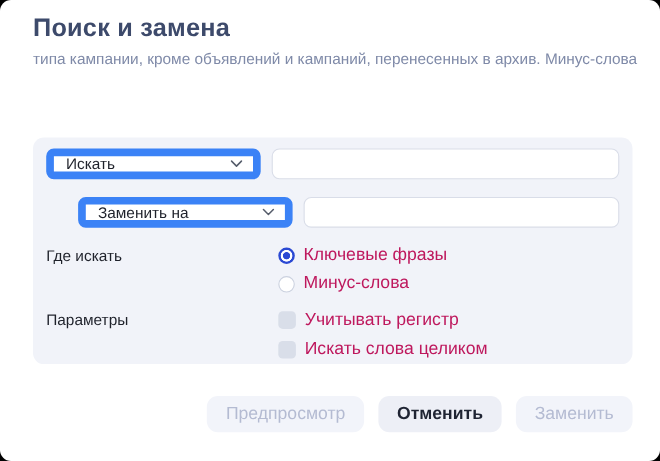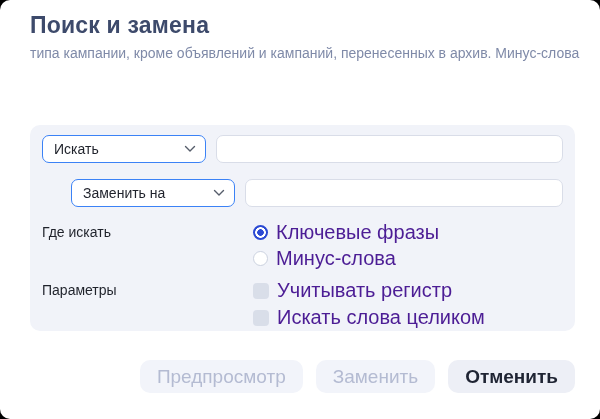--- a/index.html
+++ b/index.html
@@ -13,48 +13,48 @@
   .desc  { position:absolute; left:30px; top:44px; width:545px; font-size:14px;
            color:#7f8aa8; line-height:19px; }
   .desc div { white-space:nowrap; }
 
   .panel { position:absolute; left:30px; top:125px; width:545px; height:206px;
            background:#f1f3f9; border-radius:10px; padding:10px 12px; overflow:hidden; }
 
   .row { display:flex; gap:10px; height:28px; }
   .row + .row { margin-top:16px;margin-left:29px; }
 
-  .select { width:164px; height:28px; background:#fff; border:1px solid #3b82f6;
+  .select { width:195px; height:28px; background:#fff; border:7px solid #3b82f6;
             border-radius:7px; display:flex; align-items:center; justify-content:space-between;
             padding:0 9px 0 11px; cursor:pointer; }
   .select span { font-size:14px; color:#1f222b; }
   .chev { display:flex; align-items:center; }
   .tinput { flex:1; height:28px; background:#fff; border:1px solid #d9dde8;
             border-radius:7px; padding:0 10px; font-size:14px; color:#1f222b;
             font-family:"Liberation Sans", sans-serif; outline:none; }
 
   .group { display:flex; }
   .group.where  { margin-top:12px; }
   .group.params { margin-top:6px; }
   .group-label { width:211px; flex:none; font-size:14px; color:#1f222b; padding-top:5px; }
 
   .opt-row { display:flex; align-items:center; gap:8px; cursor:pointer; }
   .radio-row { height:26px; }
   .check-row { height:27px; }
-  .opt-row .opt-label { font-size:20px; color:#4c1d95; }
+  .opt-row .opt-label { font-size:16px; color:#be185d; }
 
   .radio { width:15px; height:15px; border-radius:50%; flex:none; }
   .radio.on  { background:radial-gradient(circle at center,
                #2b49d3 0, #2b49d3 3px, #ffffff 3.6px, #ffffff 5px, #2b49d3 5.6px, #2b49d3 100%); }
   .radio.off { background:#fff; border:1.5px solid #cbd1df; }
 
   .checkbox { width:16px; height:16px; border-radius:4px; background:#d9dee9; flex:none; }
 
   .footer { position:absolute; top:360px; right:25px; display:flex; gap:13px; }
-  .btn { height:33px; border:none; border-radius:10px; padding:0 17px; font-size:19px;
+  .btn { height:33px; border:none; border-radius:10px; padding:0 17px; font-size:16px;
          font-family:"Liberation Sans", sans-serif; cursor:pointer; }
   .btn.disabled { background:#f2f4fa; color:#b4bbd2; cursor:default; }
   .btn.cancel   { background:#edeff6; color:#1f2433; font-weight:700; }
 </style>
 </head>
 <body>
 
 <div class="card">
 
   <h1 class="title">Поиск и замена</h1>
@@ -114,17 +114,17 @@
           <span class="checkbox"></span>
           <span class="opt-label">Искать слова целиком</span>
         </div>
       </div>
     </div>
 
   </div>
 
   <div class="footer">
     <button class="btn disabled" aria-disabled="true">Предпросмотр</button>
+    <button class="btn cancel">Отменить</button>
     <button class="btn disabled" aria-disabled="true">Заменить</button>
-    <button class="btn cancel">Отменить</button>
   </div>
 
 </div>
 
 </body></html>

